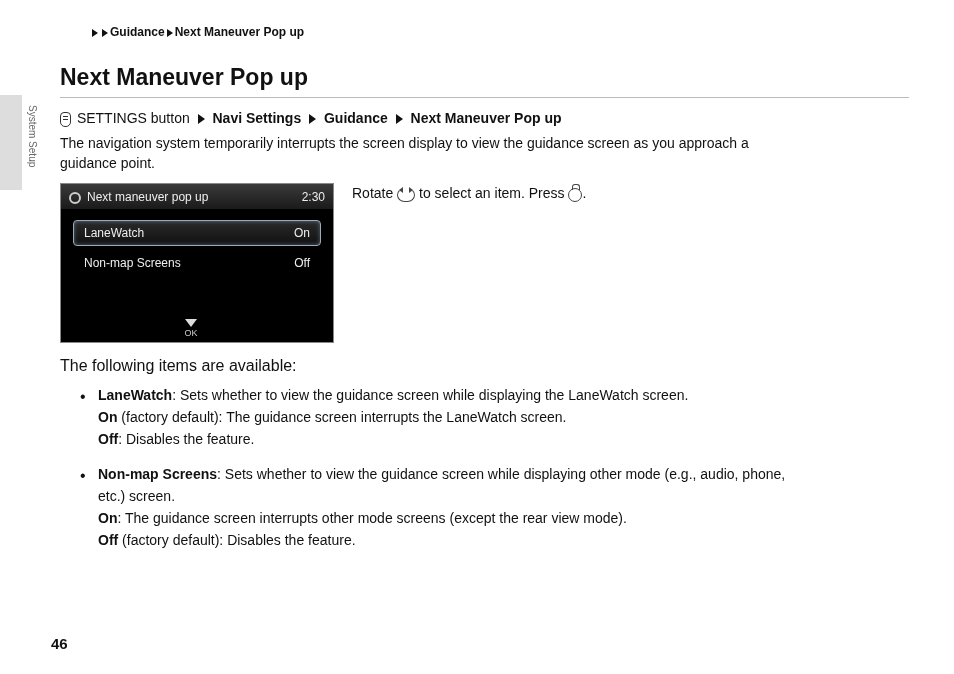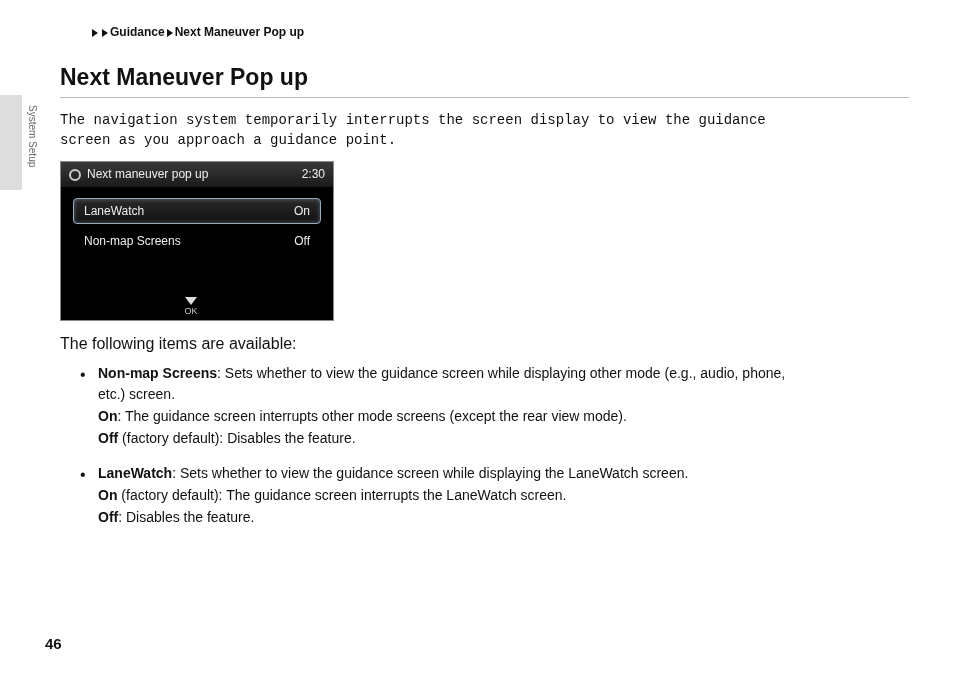--- a/index.html
+++ b/index.html
@@ -70,21 +70,20 @@
     border-bottom: 5px solid transparent;
     margin: 0 4px;
     vertical-align: middle;
   }
   .path-line b { font-weight: 700; }
   .intro {
     font-size: 14px;
     line-height: 1.45;
     margin-bottom: 10px;
     max-width: 740px;
-    font-family: Liberation Mono, monospace;
   }
   .img-row {
     display: flex;
     align-items: flex-start;
     gap: 18px;
     margin-bottom: 14px;
   }
   .device {
     width: 274px;
     height: 160px;
@@ -175,21 +174,21 @@
   }
   .available { font-size:16px; margin-bottom:10px; }
   ul.items { list-style:none; padding:0; margin:0 0 0 20px; max-width:720px;}
   ul.items > li { position:relative; padding-left:18px; font-size:14px; line-height:1.55; margin-bottom:14px;}
   ul.items > li::before{
     content:"•"; position:absolute; left:0; top:0; font-size:16px;
   }
   ul.items b { font-weight:700; }
   .page-num {
     position:absolute;
-    left:45px;
+    left:51px;
     bottom:22px;
     font-size:15px;
     font-weight:700;
   }
   .settings-icon{
     display:inline-block;width:11px;height:15px;
     border:1.4px solid #333;border-radius:4px 4px 5px 5px;
     vertical-align:middle;margin-right:2px;position:relative;
   }
   .settings-icon::after{
@@ -203,20 +202,30 @@
 <div class="page">
   <div class="breadcrumb">
     <span class="arrow"></span><span class="arrow"></span><span>Guidance</span><span class="arrow"></span><span>Next Maneuver Pop up</span>
   </div>
 
   <div class="side-tab"></div>
   <div class="side-label">System Setup</div>
 
   <h1>Next Maneuver Pop up</h1>
 
+  <div class="path-line">
+    <span class="settings-icon"></span>
+    <span>SETTINGS button</span>
+    <span class="arrow"></span>
+    <b>Navi Settings</b>
+    <span class="arrow"></span>
+    <b>Guidance</b>
+    <span class="arrow"></span>
+    <b>Next Maneuver Pop up</b>
+  </div>
 
   <div class="intro">The navigation system temporarily interrupts the screen display to view the guidance screen as you approach a guidance point.</div>
 
   <div class="img-row">
     <div class="device">
       <div class="dev-head">
         <span><span class="gear"></span><span>Next maneuver pop up</span></span>
         <span>2:30</span>
       </div>
       <div class="dev-body">
@@ -227,31 +236,34 @@
         <div class="dev-row">
           <span>Non-map Screens</span>
           <span>Off</span>
         </div>
       </div>
       <div class="dev-bot">
         <div class="dn"></div>
         <span>OK</span>
       </div>
     </div>
+    <div class="rotate-line">
+      <span>Rotate </span><span class="dial"></span><span> to select an item. Press </span><span class="press"></span><span>.</span>
+    </div>
   </div>
 
   <div class="available">The following items are available:</div>
 
   <ul class="items">
+    <li>
+      <b>LaneWatch</b><span>: Sets whether to view the guidance screen while displaying the LaneWatch screen.</span><br>
+      <b>On</b><span> (factory default): The guidance screen interrupts the LaneWatch screen.</span><br>
+      <b>Off</b><span>: Disables the feature.</span>
+    </li>
     <li>
       <b>Non-map Screens</b><span>: Sets whether to view the guidance screen while displaying other mode (e.g., audio, phone, etc.) screen.</span><br>
       <b>On</b><span>: The guidance screen interrupts other mode screens (except the rear view mode).</span><br>
       <b>Off</b><span> (factory default): Disables the feature.</span>
     </li>
-    <li>
-      <b>LaneWatch</b><span>: Sets whether to view the guidance screen while displaying the LaneWatch screen.</span><br>
-      <b>On</b><span> (factory default): The guidance screen interrupts the LaneWatch screen.</span><br>
-      <b>Off</b><span>: Disables the feature.</span>
-    </li>
   </ul>
 
   <div class="page-num">46</div>
 </div>
 
 </body></html>

